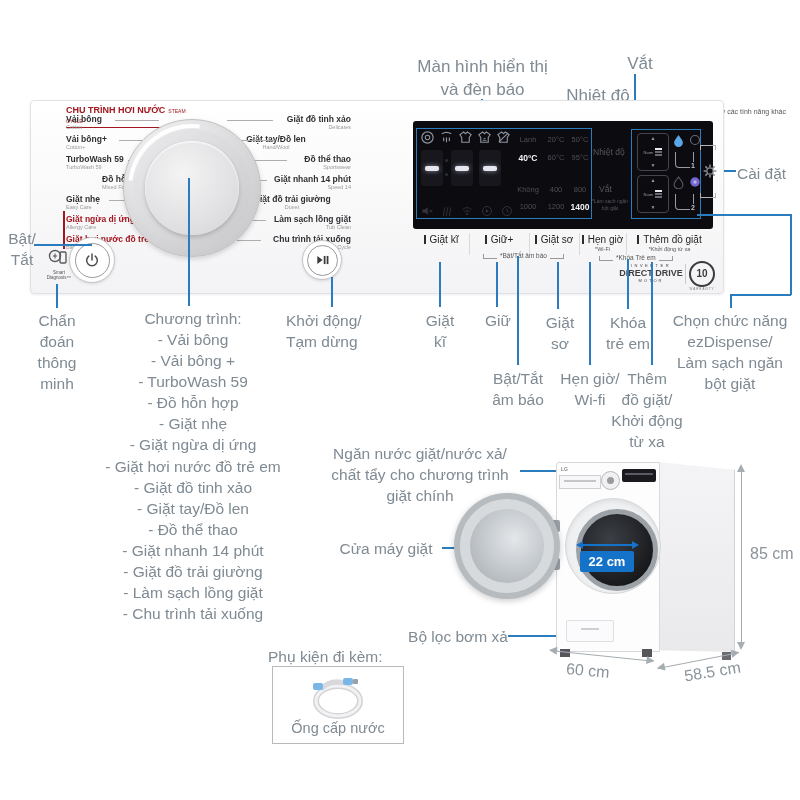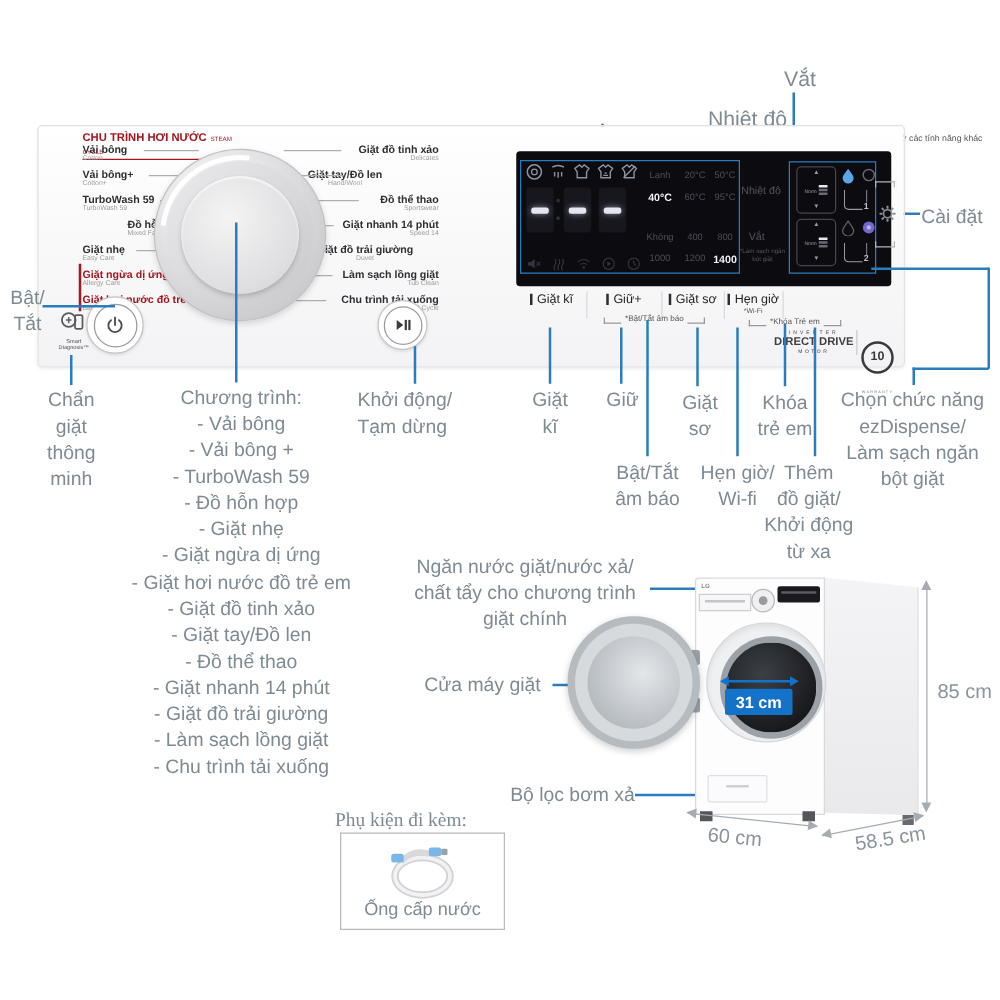--- a/index.html
+++ b/index.html
@@ -67,20 +67,22 @@
   .arr{position:absolute;width:0;height:0;}
   
   #accbox{position:absolute;left:272px;top:666px;width:130px;height:76px;border:1px solid #b9b9bb;background:#fff;}
   .small-label{font-size:4.5px;color:#555;text-align:center;line-height:1.2;white-space:pre-line;}
 </style>
 </head>
 <body>
 
 <div id="stage">
 
+  <div class="co big" style="left:400px;top:55px;width:165px;">Màn hình hiển thị
+và đèn báo</div>
   <div class="co big" style="left:556px;top:84px;width:84px;">Nhiệt độ</div>
   <div class="co big" style="left:616px;top:52px;width:48px;">Vắt</div>
   <div class="bl" style="left:481px;top:99px;height:29px;"></div>
   <div class="bl" style="left:599px;top:104px;height:36px;"></div>
   <div class="bl" style="left:634px;top:74px;height:110px;"></div>
   <div class="co" style="left:560px;top:107px;width:226px;font-size:7px;color:#555;text-align:right;">*Nhấn và giữ 3 giây để mở các tính năng khác</div>
 
   <div class="co" style="left:737px;top:163px;width:60px;text-align:left;">Cài đặt</div>
   <div class="blh" style="left:718px;top:170px;width:18px;"></div>
 
@@ -342,20 +344,27 @@
         </span>
         <span class="sub"></span>
       </div>
     <div class="pbtn" style="left:548px;width:47px;">
         <span class="row">
           <span class="tick"></span>
           <span class="lbl">Hẹn giờ</span>
         </span>
         <span class="sub">*Wi-Fi</span>
       </div>
+    <div class="pbtn" style="left:595px;width:87px;">
+        <span class="row">
+          <span class="tick"></span>
+          <span class="lbl">Thêm đồ giặt</span>
+        </span>
+        <span class="sub">*Khởi động từ xa</span>
+      </div>
     <div class="vsep" style="left:438px;"></div>
     <div class="vsep" style="left:498px;"></div>
     <div class="vsep" style="left:548px;"></div>
     <div class="vsep" style="left:595px;"></div>
 
     <div class="bnote" style="left:452px;top:151px;">
         <span class="bktL"></span>
         <span>*Bật/Tắt âm báo</span>
         <span class="bktR"></span>
       </div>
@@ -365,31 +374,31 @@
         <span class="bktR"></span>
       </div>
 
     <div style="position:absolute;left:588px;top:162px;width:64px;text-align:center;color:#3f3f41;">
       <div style="font-size:4px;letter-spacing:2.5px;">INVERTER</div>
       <div style="font-size:9px;font-weight:bold;">DIRECT DRIVE</div>
       <div style="font-size:4px;letter-spacing:2px;">MOTOR</div>
     </div>
     <div style="position:absolute;left:654px;top:163px;width:1px;height:20px;background:#c9c9cc;"></div>
     <div style="position:absolute;left:658px;top:160px;width:26px;text-align:center;">
-      <div style="width:22px;height:22px;margin:12px auto;border:2px solid #3a3a3c;border-radius:50%;font-size:10px;font-weight:bold;color:#3a3a3c;line-height:22px;">10</div>
+      <div style="width:22px;height:22px;margin:0 auto;border:2px solid #3a3a3c;border-radius:50%;font-size:10px;font-weight:bold;color:#3a3a3c;line-height:22px;">10</div>
       <div style="font-size:3px;letter-spacing:1px;color:#777;">WARRANTY</div>
     </div>
   </div>
 
   <div class="co" style="left:2px;top:228px;width:40px;">Bật/
 Tắt</div>
   <div class="blh" style="left:34px;top:244px;width:58px;"></div>
 
   <div class="co" style="left:26px;top:310px;width:62px;">Chẩn
-giặt
+đoán
 thông
 minh</div>
   <div class="bl" style="left:56px;top:284px;height:24px;"></div>
 
   <div class="co" style="left:103px;top:308px;width:180px;">Chương trình:
 - Vải bông
 - Vải bông +
 - TurboWash 59
 - Đồ hỗn hợp
 - Giặt nhẹ
@@ -476,21 +485,21 @@
     <div style="position:absolute;left:546px;top:520px;width:14px;height:12px;background:#9aa0a5;border-radius:2px;"></div>
     <div style="position:absolute;left:546px;top:558px;width:14px;height:12px;background:#9aa0a5;border-radius:2px;"></div>
     <div style="position:absolute;left:454px;top:493px;width:106px;height:106px;border-radius:50%;background:#b6bbbf;box-shadow:0 2px 6px rgba(0,0,0,.2);">
       <div style="position:absolute;inset:6px;border-radius:50%;background:#d6dadd;"></div>
       <div style="position:absolute;inset:16px;border-radius:50%;background:radial-gradient(circle at 60% 40%, #e3e7ea, #b5babf 75%);"></div>
     </div>
 
     <div style="position:absolute;left:580px;top:544px;width:54px;height:2px;background:#1472c8;"></div>
     <div class="arr" style="left:576px;top:541px;border-top:4px solid transparent;border-bottom:4px solid transparent;border-right:7px solid #1472c8;"></div>
     <div class="arr" style="left:632px;top:541px;border-top:4px solid transparent;border-bottom:4px solid transparent;border-left:7px solid #1472c8;"></div>
-    <div style="position:absolute;left:580px;top:551px;width:54px;height:21px;background:#1472c8;border-radius:2px;color:#fff;font-size:13px;font-weight:bold;text-align:center;line-height:21px;">31 cm</div>
+    <div style="position:absolute;left:580px;top:551px;width:54px;height:21px;background:#1472c8;border-radius:2px;color:#fff;font-size:13px;font-weight:bold;text-align:center;line-height:21px;">22 cm</div>
 
     <div style="position:absolute;left:566px;top:620px;width:46px;height:20px;border:1px solid #e0e0e3;background:#fbfbfd;border-radius:2px;">
       <div style="margin:7px 14px 0;height:2px;background:#cfcfd3;"></div>
     </div>
 
     <div style="position:absolute;left:560px;top:649px;width:10px;height:8px;background:#55555a;"></div>
     <div style="position:absolute;left:642px;top:649px;width:10px;height:8px;background:#55555a;"></div>
     <div style="position:absolute;left:722px;top:652px;width:9px;height:8px;background:#6a6a6f;"></div>
   </div>
 
@@ -506,21 +515,21 @@
   </div>
   <div class="dim" style="left:566px;top:662px;transform:rotate(5deg);">60 cm</div>
 
   <div style="position:absolute;left:658px;top:668px;width:82px;transform:rotate(-11deg);transform-origin:left center;">
     <div style="height:1px;background:#a6adb2;"></div>
     <div class="arr" style="left:-1px;top:-4px;border-top:4px solid transparent;border-bottom:4px solid transparent;border-right:8px solid #a6adb2;"></div>
     <div class="arr" style="left:75px;top:-4px;border-top:4px solid transparent;border-bottom:4px solid transparent;border-left:8px solid #a6adb2;"></div>
   </div>
   <div class="dim" style="left:684px;top:663px;transform:rotate(-9deg);">58.5 cm</div>
 
-  <div class="co" style="left:268px;top:646px;width:136px;text-align:left;font-family:Liberation Serif, serif;">Phụ kiện đi kèm:</div>
+  <div class="co" style="left:268px;top:646px;width:136px;text-align:left;">Phụ kiện đi kèm:</div>
   <div id="accbox">
     <svg style="position:absolute;left:30px;top:6px;" width="70" height="48" viewBox="0 0 70 48">
       <ellipse cx="35" cy="28" rx="22" ry="15" fill="none" stroke="#d3d3d6" stroke-width="6"></ellipse>
       <ellipse cx="35" cy="28" rx="22" ry="15" fill="none" stroke="#f2f2f4" stroke-width="3"></ellipse>
       <path d="M18 16 Q28 6 40 10" fill="none" stroke="#d9d9dc" stroke-width="5"></path>
       <rect x="10" y="10" width="10" height="7" rx="2" fill="#79b7e8"></rect>
       <rect x="40" y="5" width="10" height="7" rx="2" fill="#79b7e8"></rect>
       <rect x="50" y="6" width="5" height="5" rx="1" fill="#9aa0a5"></rect>
     </svg>
     <div class="co" style="left:0;right:0;bottom:4px;width:130px;font-size:14.5px;">Ống cấp nước</div>

